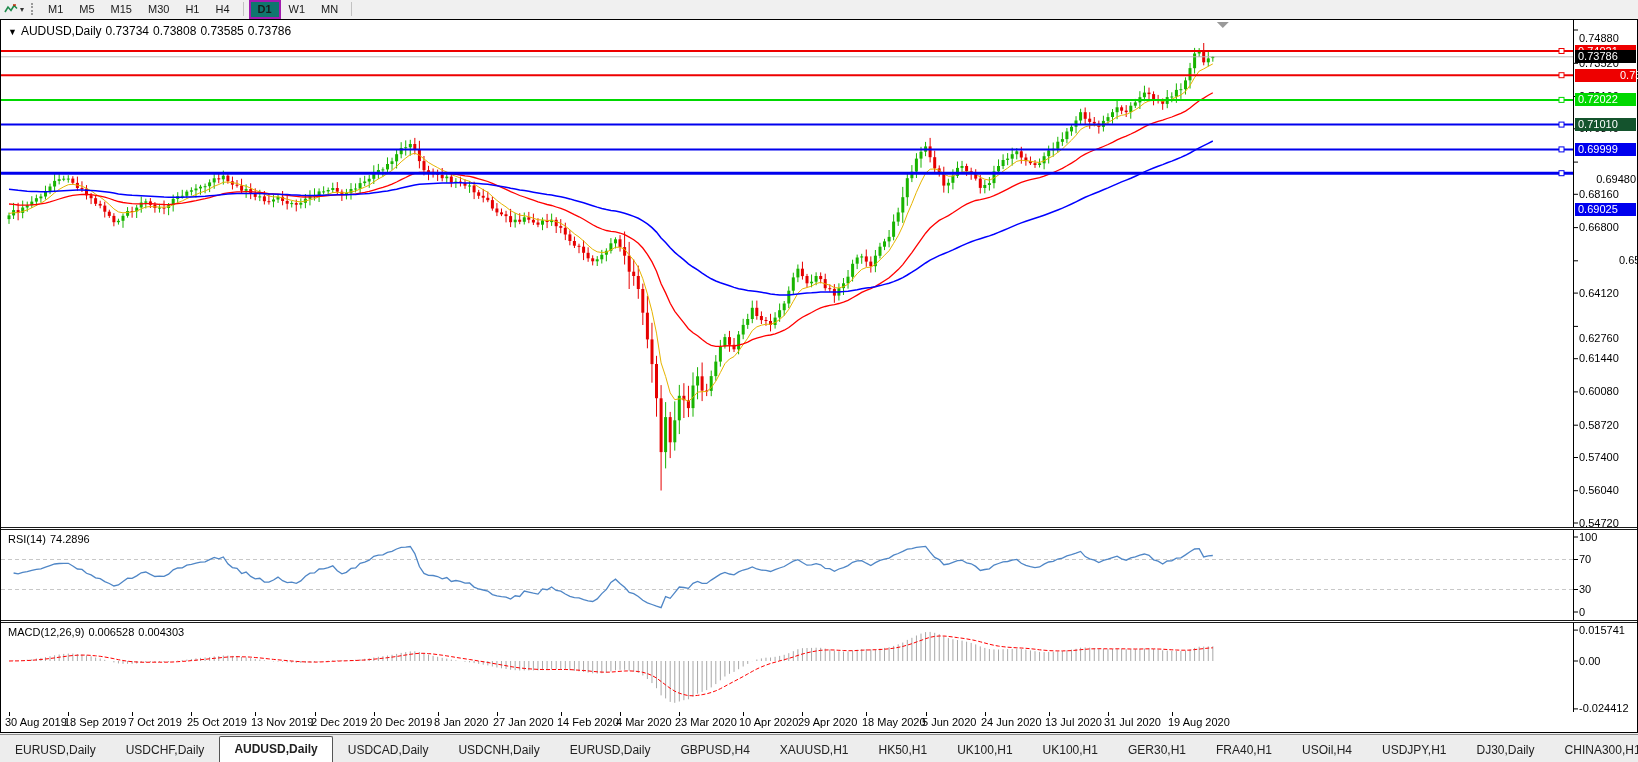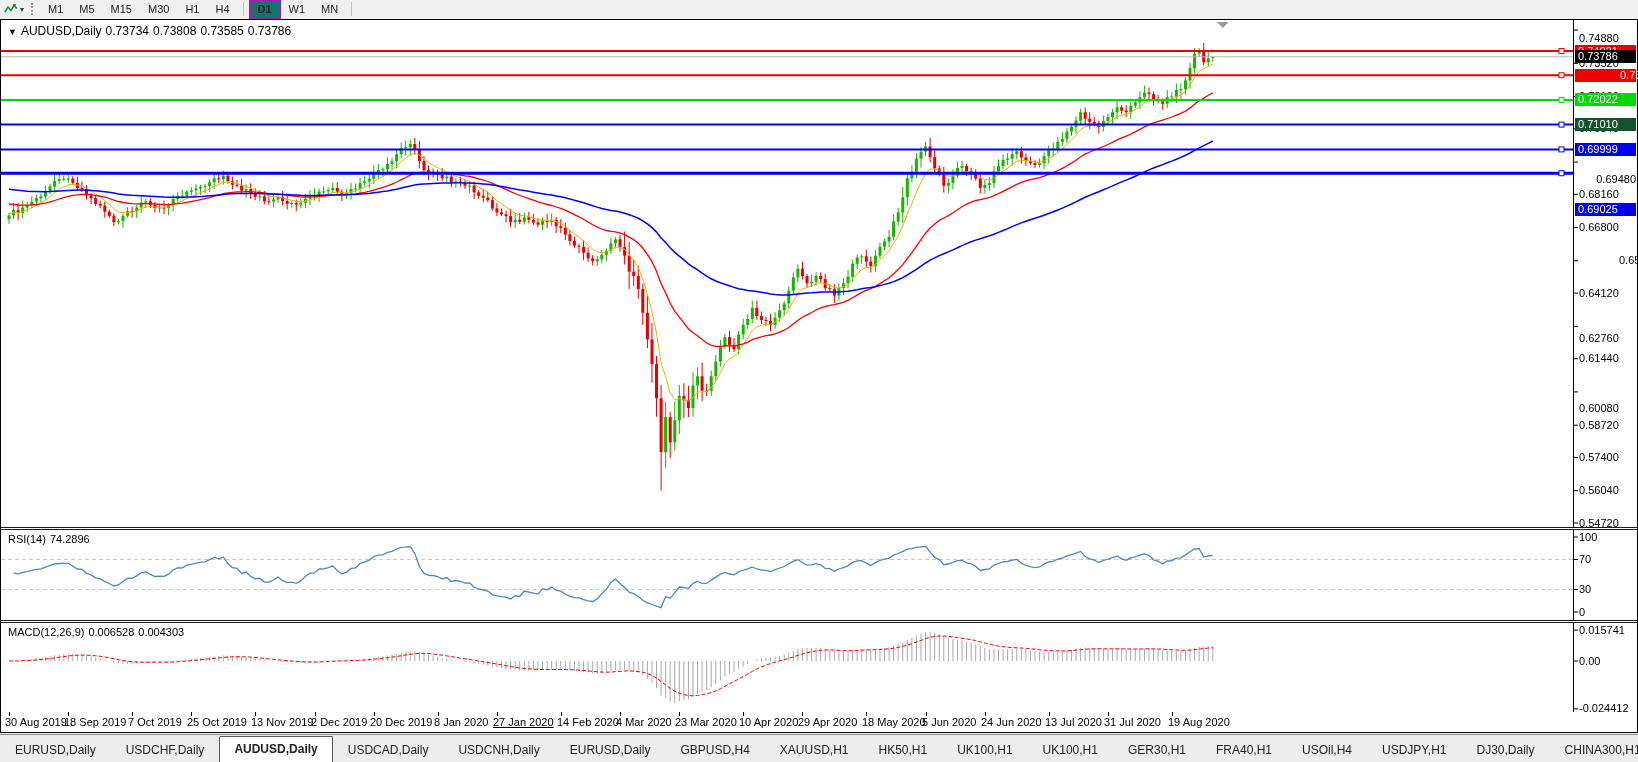--- a/index.html
+++ b/index.html
@@ -935,21 +935,21 @@
         <div class="ax" style="top: 37.8px;">0.73520</div>
         <div class="ax" style="top: 71px;">0.72160</div>
         <div class="ax" style="top: 103.3px;">0.70840</div>
         <div class="ax" style="top: 154px; text-align: right;">0.69480</div>
         <div class="ax" style="top: 168.8px;">0.68160</div>
         <div class="ax" style="top: 202.1px;">0.66800</div>
         <div class="ax" style="top: 235.3px; padding-left: 40px;">0.65440</div>
         <div class="ax" style="top: 267.6px;">0.64120</div>
         <div class="ax" style="top: 300.9px; margin-top: 12px;">0.62760</div>
         <div class="ax" style="top: 333.2px;">0.61440</div>
-        <div class="ax" style="top: 366.4px; margin-top: 17px;">0.60080</div>
+        <div class="ax" style="top: 366.4px;">0.60080</div>
         <div class="ax" style="top: 399.7px;">0.58720</div>
         <div class="ax" style="top: 432px;">0.57400</div>
         <div class="ax" style="top: 465.2px;">0.56040</div>
         <div class="ax" style="top: 497.5px;">0.54720</div>
         <div class="ax" style="top: 511.5px;">100</div>
         <div class="ax" style="top: 534px;">70</div>
         <div class="ax" style="top: 564px;">30</div>
         <div class="ax" style="top: 586.5px;">0</div>
         <div class="ax" style="top: 604.6px;">0.015741</div>
         <div class="ax" style="top: 635.5px;">0.00</div>
@@ -973,21 +973,21 @@
         <div class="dlabel" style="left: 186px;">25 Oct 2019</div>
         <div class="dtick" style="left: 254px;"></div>
         <div class="dlabel" style="left: 250px;">13 Nov 2019</div>
         <div class="dtick" style="left: 314px;"></div>
         <div class="dlabel" style="left: 310px;">2 Dec 2019</div>
         <div class="dtick" style="left: 373px;"></div>
         <div class="dlabel" style="left: 369px;">20 Dec 2019</div>
         <div class="dtick" style="left: 437px;"></div>
         <div class="dlabel" style="left: 433px;">8 Jan 2020</div>
         <div class="dtick" style="left: 496px;"></div>
-        <div class="dlabel" style="left: 492px; text-decoration: underline;">27 Jan 2020</div>
+        <div class="dlabel" style="left: 492px;">27 Jan 2020</div>
         <div class="dtick" style="left: 560px;"></div>
         <div class="dlabel" style="left: 556px;">14 Feb 2020</div>
         <div class="dtick" style="left: 619px;"></div>
         <div class="dlabel" style="left: 615px;">4 Mar 2020</div>
         <div class="dtick" style="left: 678px;"></div>
         <div class="dlabel" style="left: 674px;">23 Mar 2020</div>
         <div class="dtick" style="left: 742px;"></div>
         <div class="dlabel" style="left: 738px;">10 Apr 2020</div>
         <div class="dtick" style="left: 801px;"></div>
         <div class="dlabel" style="left: 797px;">29 Apr 2020</div>

